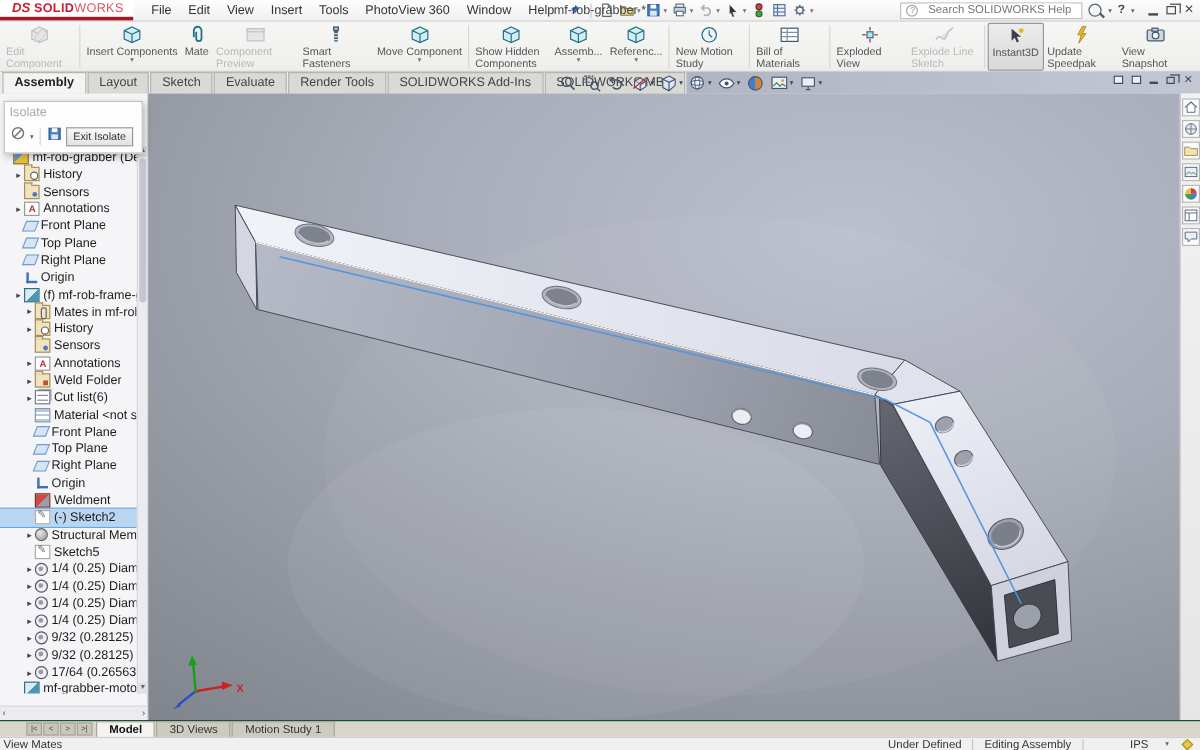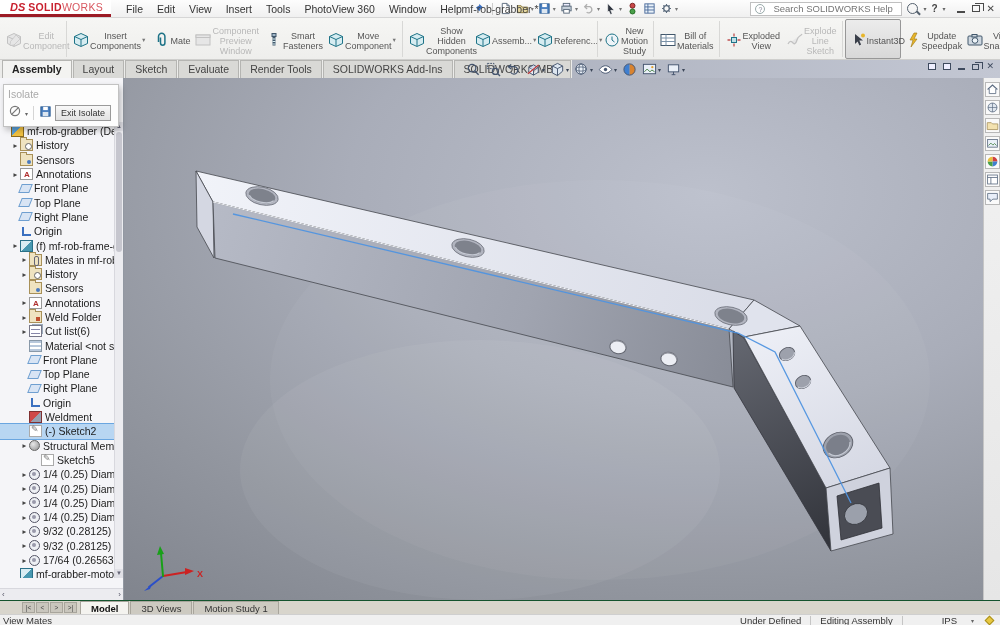--- a/index.html
+++ b/index.html
@@ -26,21 +26,21 @@
   .mag::after{content:"";position:absolute;width:5px;height:1.6px;background:#55616e;transform:rotate(45deg);right:-4px;bottom:-1px}
   .tinycaret{font-size:6px;color:#666}
   .helpq{font-size:10px;color:#444;font-weight:bold}
   .winctl{display:flex;align-items:center;gap:7px;margin-left:6px}
   .wmin{width:8px;height:8px;border-bottom:2px solid #4a4a4a}
   .wres{width:8px;height:7px;border:1px solid #4a4a4a;position:relative}
   .wres::before{content:"";position:absolute;left:2px;top:-3px;width:8px;height:7px;border:1px solid #4a4a4a;border-bottom:none;border-left:none}
   .wclose{font-size:10px;color:#4a4a4a;line-height:8px}
   
   .ribbon{height:42px;background:linear-gradient(#f6f6f4,#eeeeec);display:flex;align-items:stretch;padding:1px 2px 0;border-bottom:1px solid #cfcfcd}
-  .rb{display:flex;flex-direction:row;align-items:center;justify-content:flex-start;padding:2px 3px 0;font-size:9px;line-height:10px;color:#555;text-align:center;cursor:default;max-width:62px}
+  .rb{display:flex;flex-direction:column;align-items:center;justify-content:flex-start;padding:2px 3px 0;font-size:9px;line-height:10px;color:#555;cursor:default;max-width:62px}
   .rb .ic{height:16px;display:flex;align-items:center}
   .rb .lbl{margin-top:1px}
   .rb .drop{font-size:5.5px;color:#777;line-height:5px;margin-top:1px}
   .rb.disabled{color:#b8b8b8}
   .rb.disabled svg *{stroke:#c2c2c2!important;fill:#e6e6e6!important}
   .rb.selected{background:linear-gradient(#ececec,#d8d8d8);border:1px solid #979797;border-radius:2px}
   .rsep{width:1px;background:#d8d8d6;margin:2px 2px;flex:none}
   [data-name="ribbon-insert-components"]{max-width:96px}
   [data-name="ribbon-linear-component-pattern"]{max-width:128px}
   [data-name="ribbon-move-component"]{max-width:88px}
@@ -593,21 +593,21 @@
         <div class="trow sel" data-name="tree-item-sketch2" style="padding-left: 20px;">
           <span class="arrow" data-name="tree-indent"></span>
           <span class="ti ti-sketch" data-name="sketch-icon"></span>
           <span class="tlabel" data-name="tree-item-label">(-) Sketch2</span>
         </div>
         <div class="trow" data-name="tree-item-structural-member1" style="padding-left: 20px;">
           <span class="arrow" data-name="expand-arrow-icon">▸</span>
           <span class="ti ti-structural-member" data-name="structural-member-icon"></span>
           <span class="tlabel" data-name="tree-item-label">Structural Member1</span>
         </div>
-        <div class="trow" data-name="tree-item-sketch5" style="padding-left: 32px;">
+        <div class="trow" data-name="tree-item-sketch5" style="padding-left: 20px;">
           <span class="arrow" data-name="tree-indent"></span>
           <span class="ti ti-sketch" data-name="sketch-icon"></span>
           <span class="tlabel" data-name="tree-item-label">Sketch5</span>
         </div>
         <div class="trow" data-name="tree-item-1-4-0-25-diameter-h" style="padding-left: 20px;">
           <span class="arrow" data-name="expand-arrow-icon">▸</span>
           <span class="ti ti-hole" data-name="hole-icon"></span>
           <span class="tlabel" data-name="tree-item-label">1/4 (0.25) Diameter H</span>
         </div>
         <div class="trow" data-name="tree-item-1-4-0-25-diameter-h" style="padding-left: 20px;">

